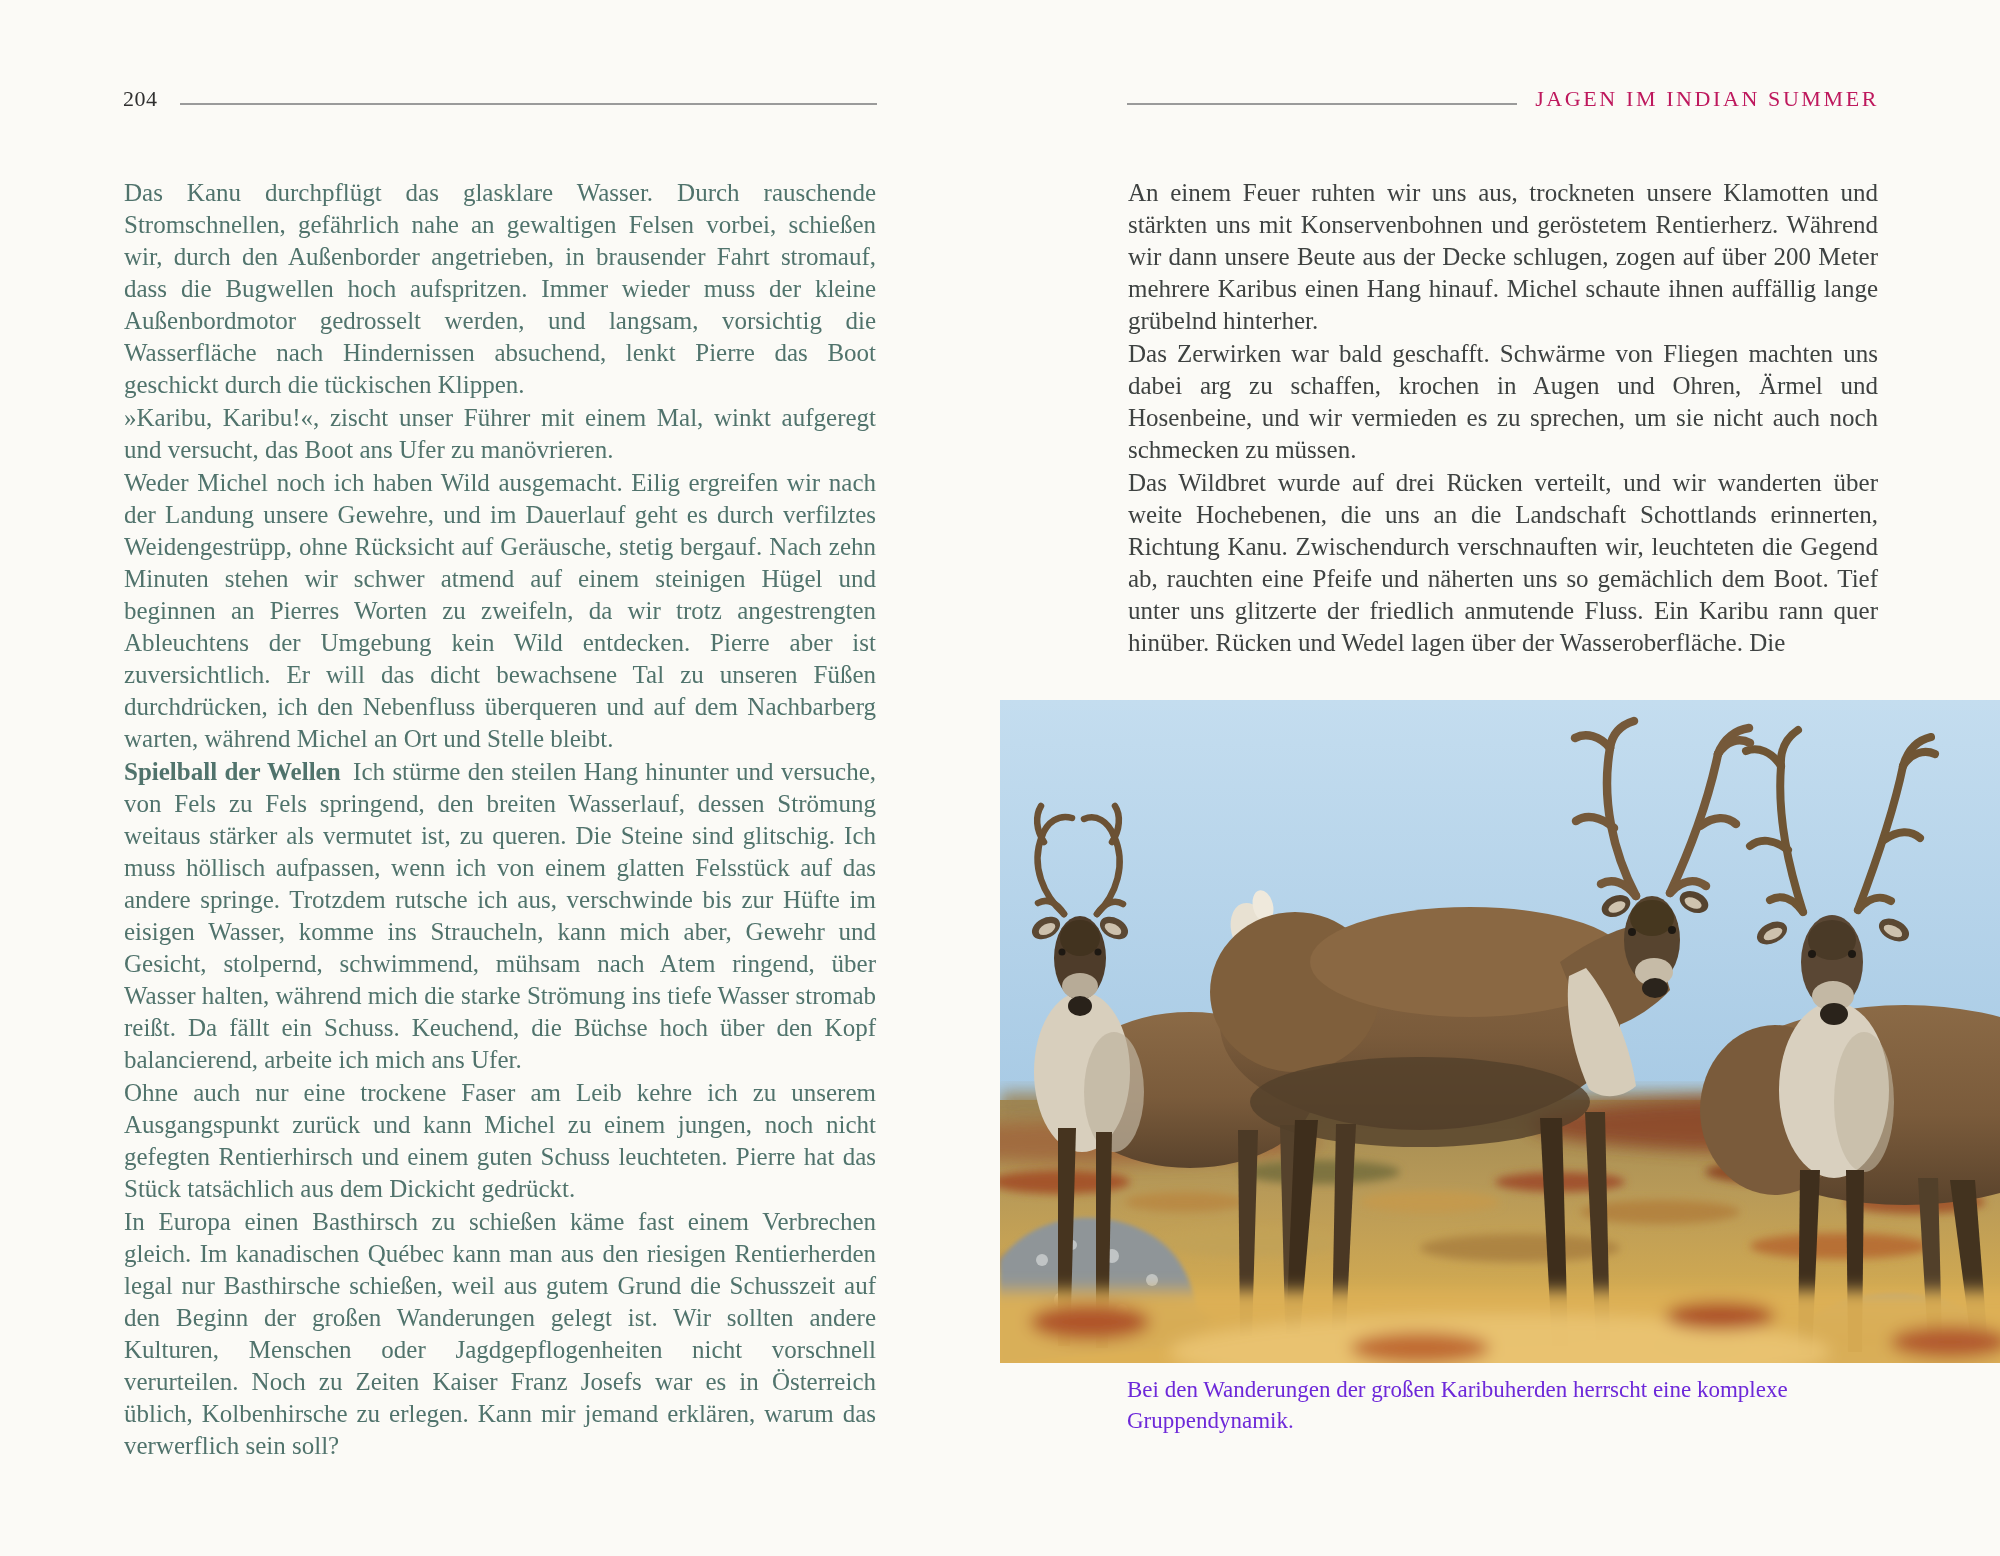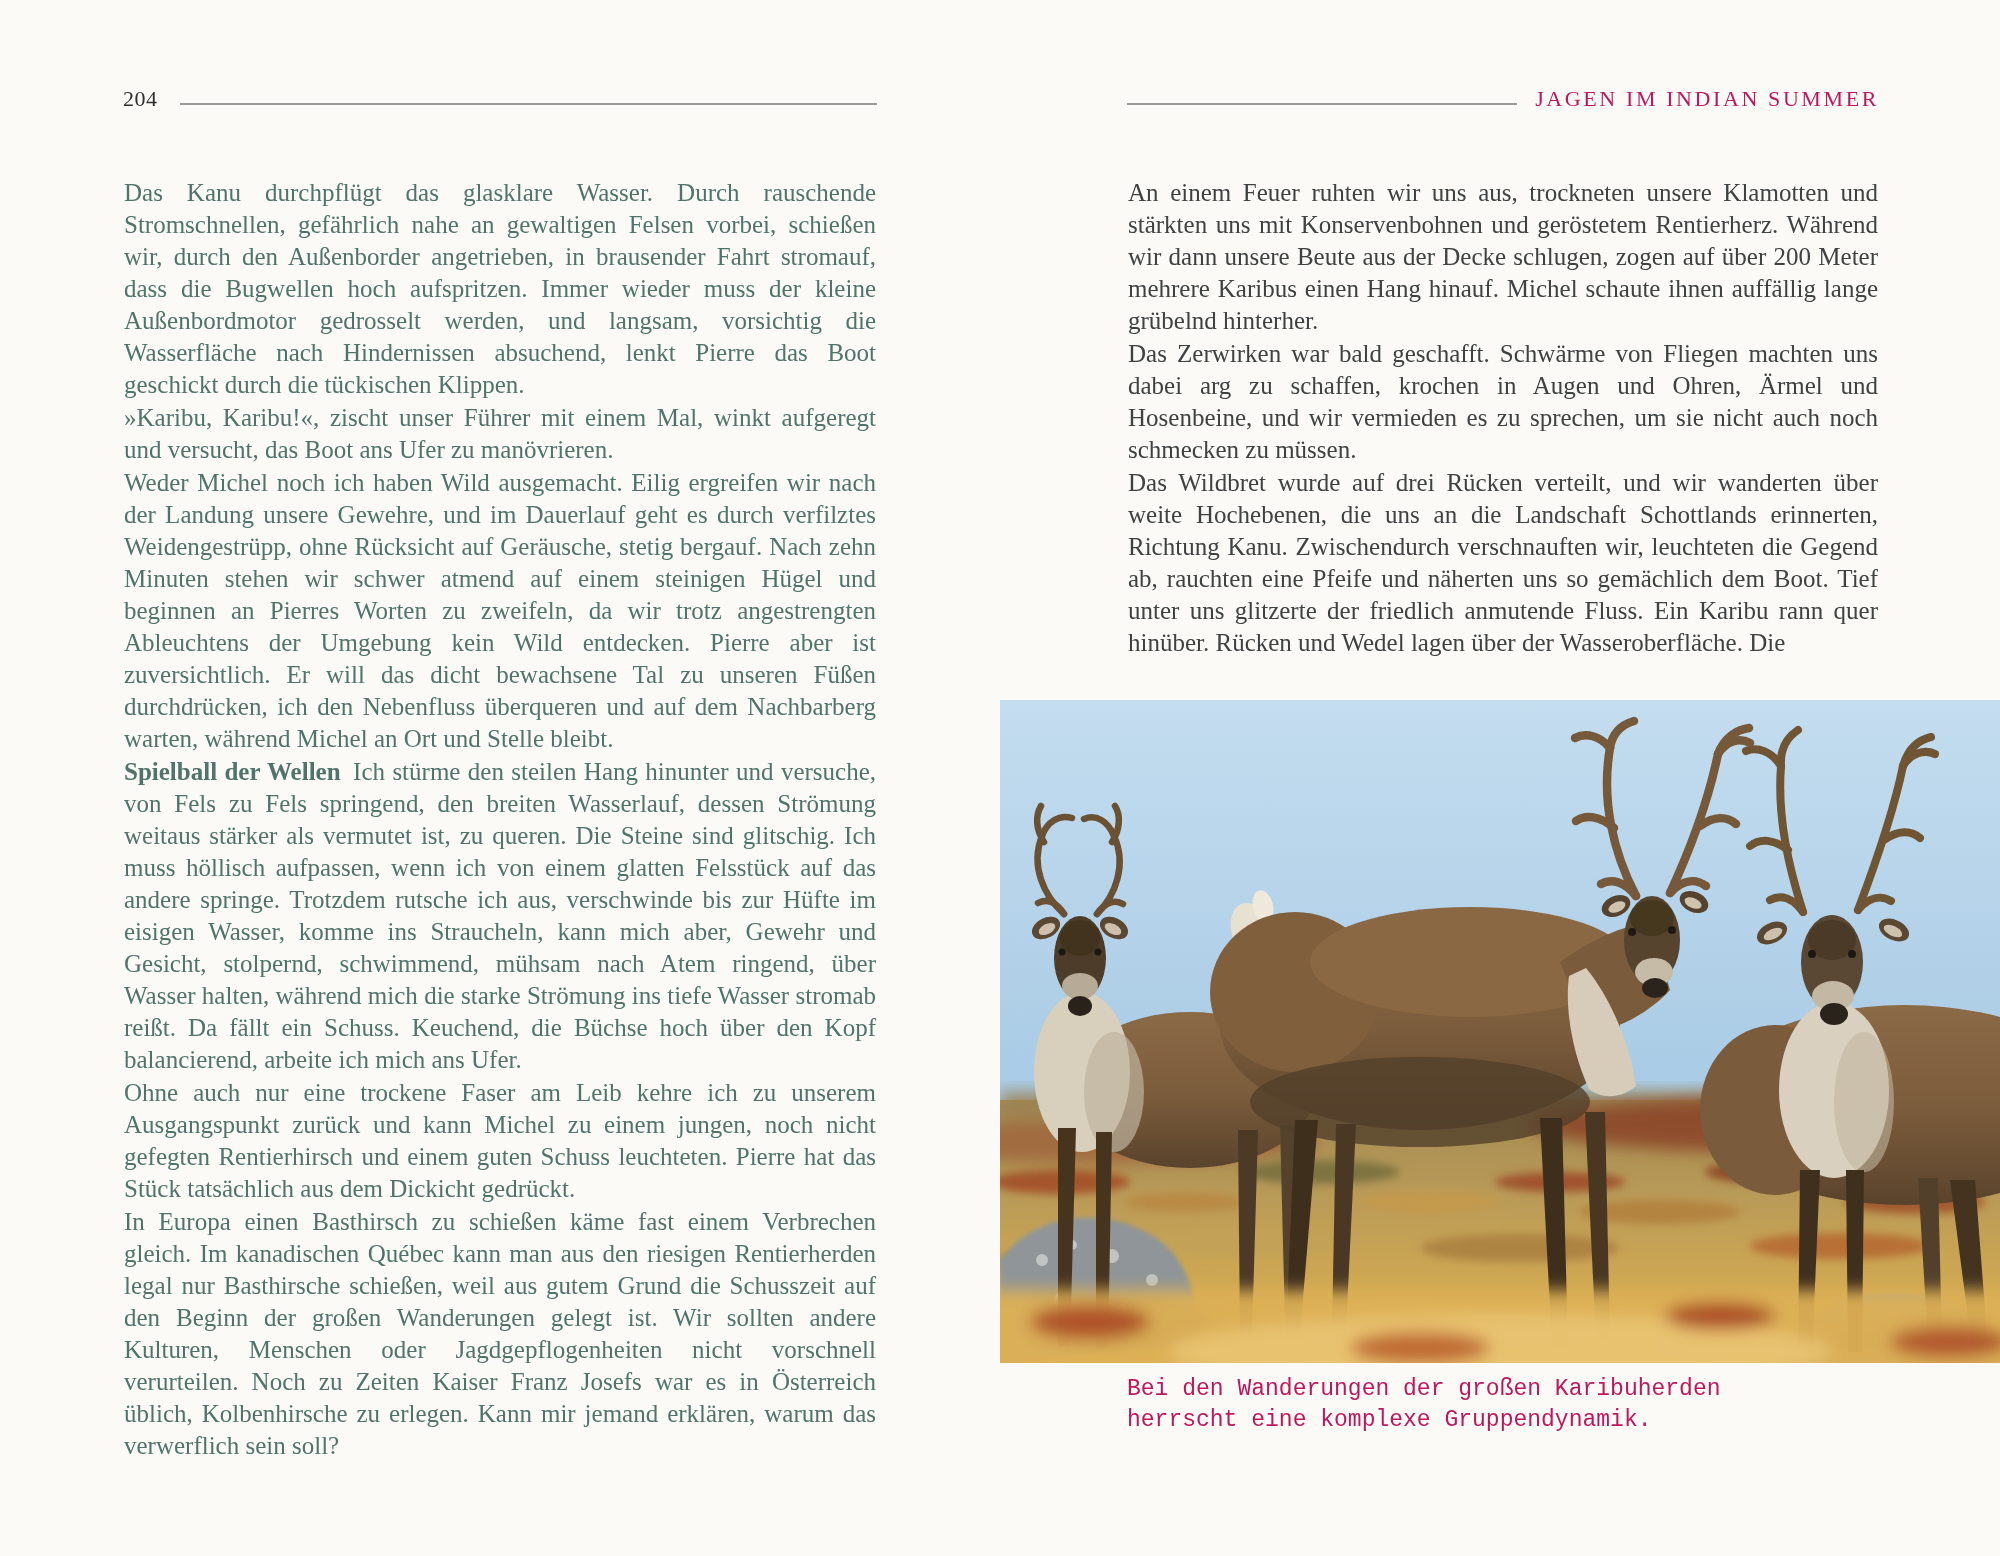--- a/index.html
+++ b/index.html
@@ -43,22 +43,22 @@
   .body-p{margin:1px;}
   .body-p strong{font-weight:bold;}
   
   .photo{
     position:absolute;left:1000px;top:700px;
     width:1000px;height:663px;overflow:hidden;
   }
   .photo svg{display:block;}
   .caption{
     position:absolute;left:1127px;top:1374px;width:705px;
-    font-family:Liberation Mono, monospace;
-    font-size:23px;line-height:31px;color:#be185d;
+    font-family:Liberation Serif, serif;
+    font-size:23px;line-height:31px;color:#6d28d9;
   }
 </style>
 </head>
 <body>
 
 <div class="page">
 
   <div class="running-head left">
     <span class="folio">204</span>
     <div class="head-rule"></div>

